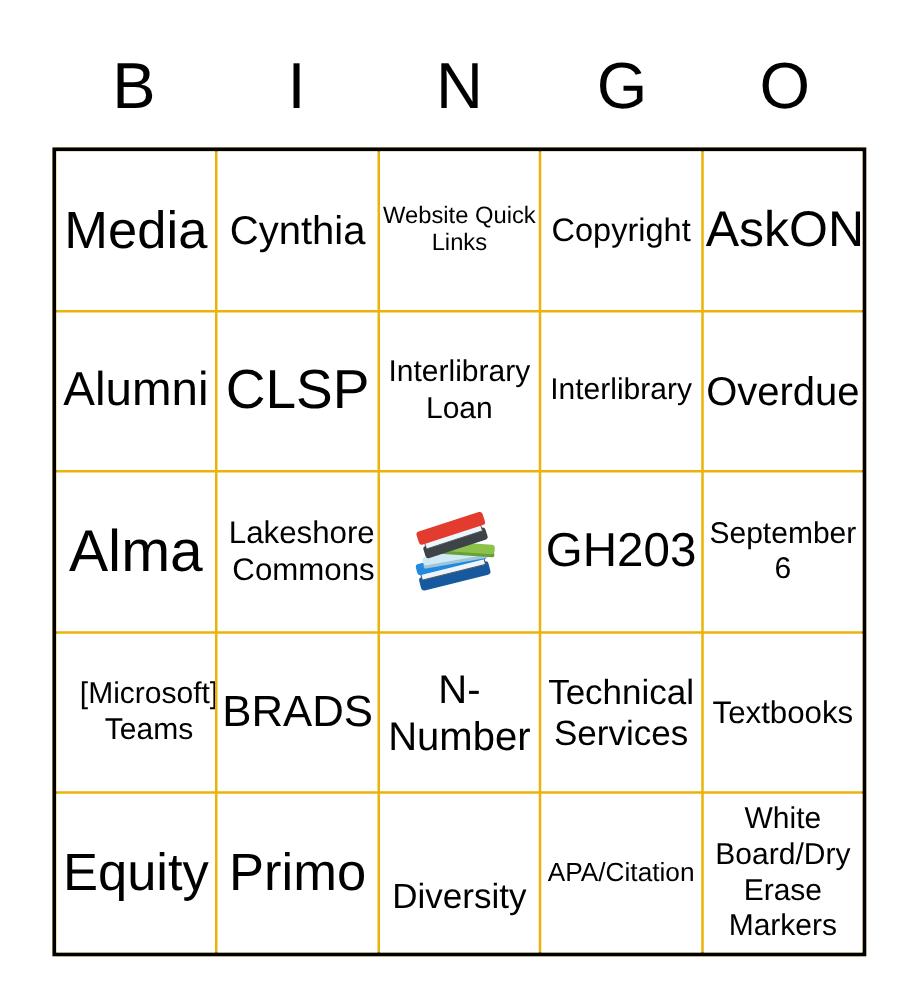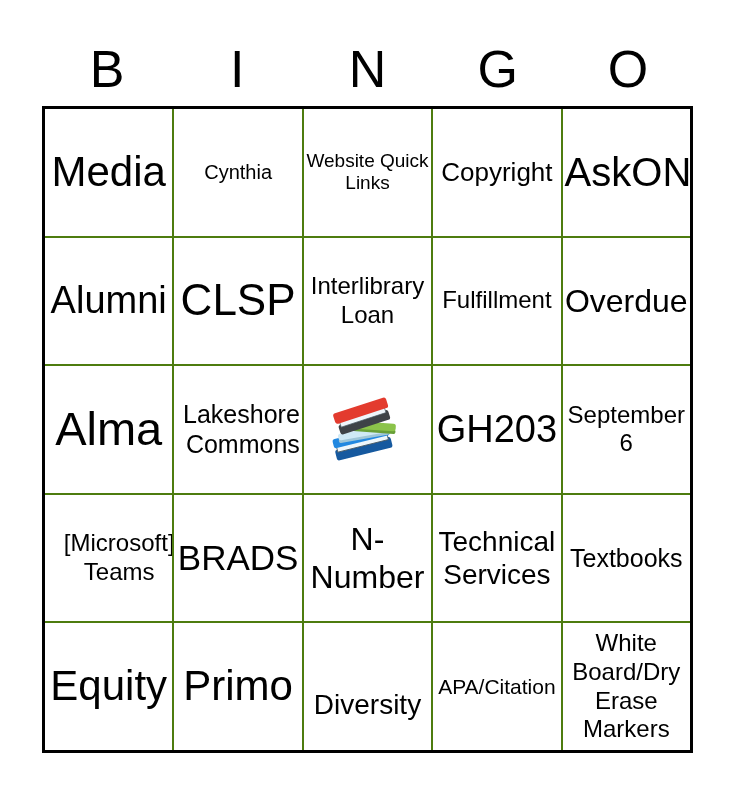--- a/index.html
+++ b/index.html
@@ -27,26 +27,26 @@
     flex: 1 1 0;
     text-align: center;
     font-size: 52px;
     line-height: 62px;
     color: #000000;
     font-weight: 400;
   }
   .board {
     position: absolute;
     left: 42px;
-    top: 106px;
+    top: 118px;
     width: 651px;
     height: 647px;
     box-sizing: border-box;
     border: 3px solid #000000;
-    background: #4d7c0f;
+    background: #eab308;
     display: grid;
     grid-template-columns: repeat(5, 1fr);
     grid-template-rows: repeat(5, 1fr);
     gap: 2px;
   }
   .cell {
     background: #ffffff;
     display: flex;
     align-items: center;
     justify-content: center;
@@ -78,42 +78,42 @@
     <span>N</span>
     <span>G</span>
     <span>O</span>
   </div>
 
   <div class="board">
       <div class="cell">
         <span class="cell-label" style="font-size: 42px;">Media</span>
       </div>
       <div class="cell">
-        <span class="cell-label" style="font-size: 20px;">Cynthia</span>
+        <span class="cell-label" style="font-size: 32px;">Cynthia</span>
       </div>
       <div class="cell">
         <span class="cell-label" style="font-size: 19px;">Website Quick Links</span>
       </div>
       <div class="cell">
         <span class="cell-label" style="font-size: 26px;">Copyright</span>
       </div>
       <div class="cell">
         <span class="cell-label" style="font-size: 40px;">AskON</span>
       </div>
       <div class="cell">
         <span class="cell-label" style="font-size: 38px;">Alumni</span>
       </div>
       <div class="cell">
         <span class="cell-label" style="font-size: 44px;">CLSP</span>
       </div>
       <div class="cell">
         <span class="cell-label" style="font-size: 24px;">Interlibrary Loan</span>
       </div>
       <div class="cell">
-        <span class="cell-label" style="font-size: 24px;">Fulfillment</span>
+        <span class="cell-label" style="font-size: 24px;">Interlibrary</span>
       </div>
       <div class="cell">
         <span class="cell-label" style="font-size: 32px;">Overdue</span>
       </div>
       <div class="cell">
         <span class="cell-label" style="font-size: 47px;">Alma</span>
       </div>
       <div class="cell">
         <span class="cell-label" style="font-size: 25px; text-align: right;">Lakeshore Commons</span>
       </div>

